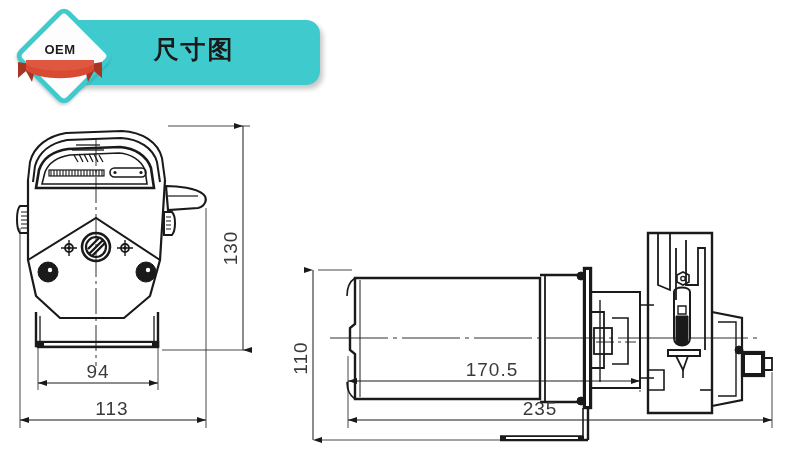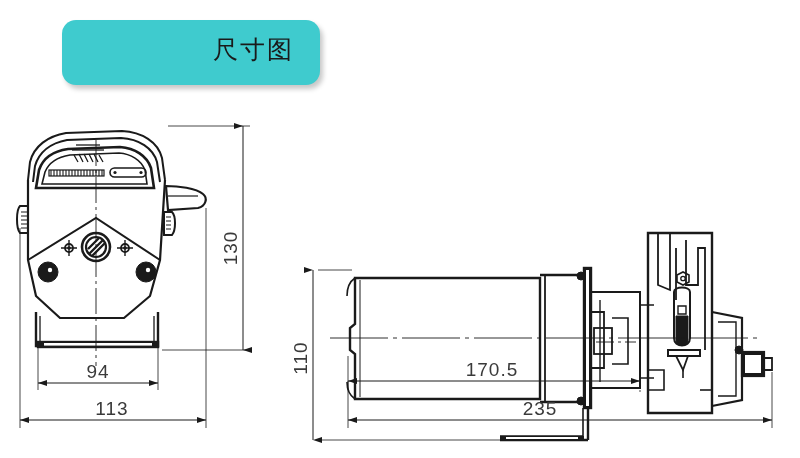--- a/index.html
+++ b/index.html
@@ -38,22 +38,23 @@
   }
   #banner-title {
     position: absolute;
     left: 94px;
     top: 33px;
     width: 200px;
     font-size: 25px;
     color: #1a1a1a;
     letter-spacing: 2px;
     font-family: "DejaVu Sans", sans-serif;
-    text-align: right;
+    text-align: center;
     white-space: nowrap;
+    font-weight: bold;
   }
   #badge {
     position: absolute;
     left: 12px;
     top: 4px;
     width: 96px;
     height: 96px;
   }
   #badge-diamond {
     position: absolute;
@@ -107,20 +108,32 @@
 </head>
 <body>
 
 <div id="page">
 
   <div id="header">
 
     <div id="banner-bar"></div>
     <div id="banner-title">尺寸图</div>
 
+    <div id="badge">
+      <div id="badge-diamond"></div>
+
+      <svg id="badge-ribbon" viewBox="0 0 96 34">
+        <path d="M6 6 L6 22 L14 15 L20 26 L24 9 Z" fill="#A83523"></path>
+        <path d="M90 6 L90 22 L82 15 L76 26 L72 9 Z" fill="#A83523"></path>
+        <path d="M14 4 L82 4 L82 14 C 70 25, 26 25, 14 14 Z" fill="#D94A33"></path>
+        <path d="M14 4 L82 4 L82 8 C 70 17, 26 17, 14 8 Z" fill="#E0573F"></path>
+      </svg>
+
+      <div id="badge-text">OEM</div>
+    </div>
   </div>
 
   <div id="drawing">
     <svg width="800" height="358" viewBox="0 0 800 358">
 
       <defs>
         <marker id="ar-r" markerWidth="10" markerHeight="8" refX="9" refY="4" orient="auto" markerUnits="userSpaceOnUse">
           <path d="M0,1 L9,4 L0,7 z" fill="#1a1a1a"></path>
         </marker>
         <marker id="ar-l" markerWidth="10" markerHeight="8" refX="1" refY="4" orient="auto" markerUnits="userSpaceOnUse">

